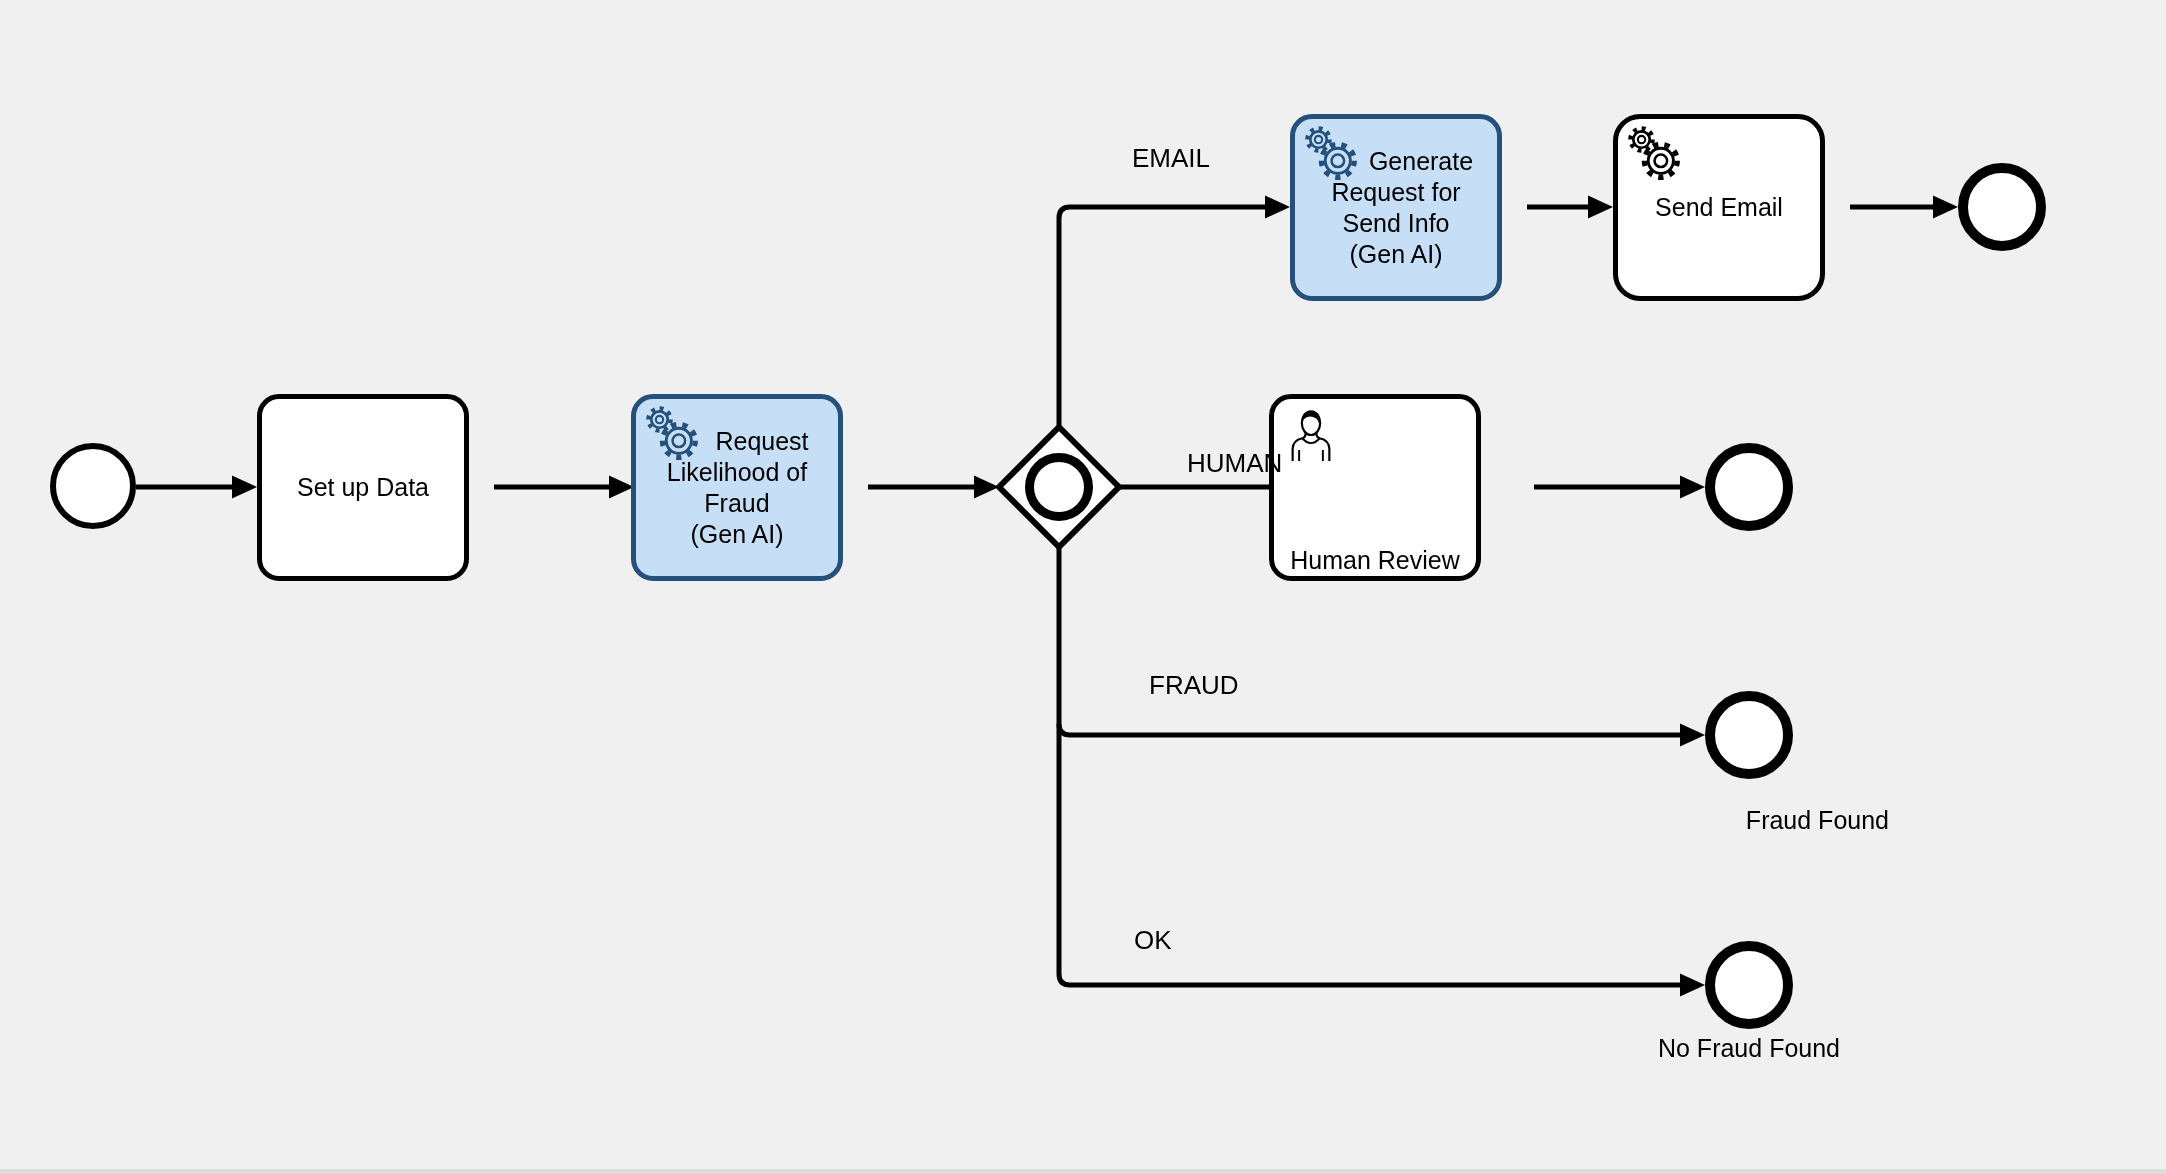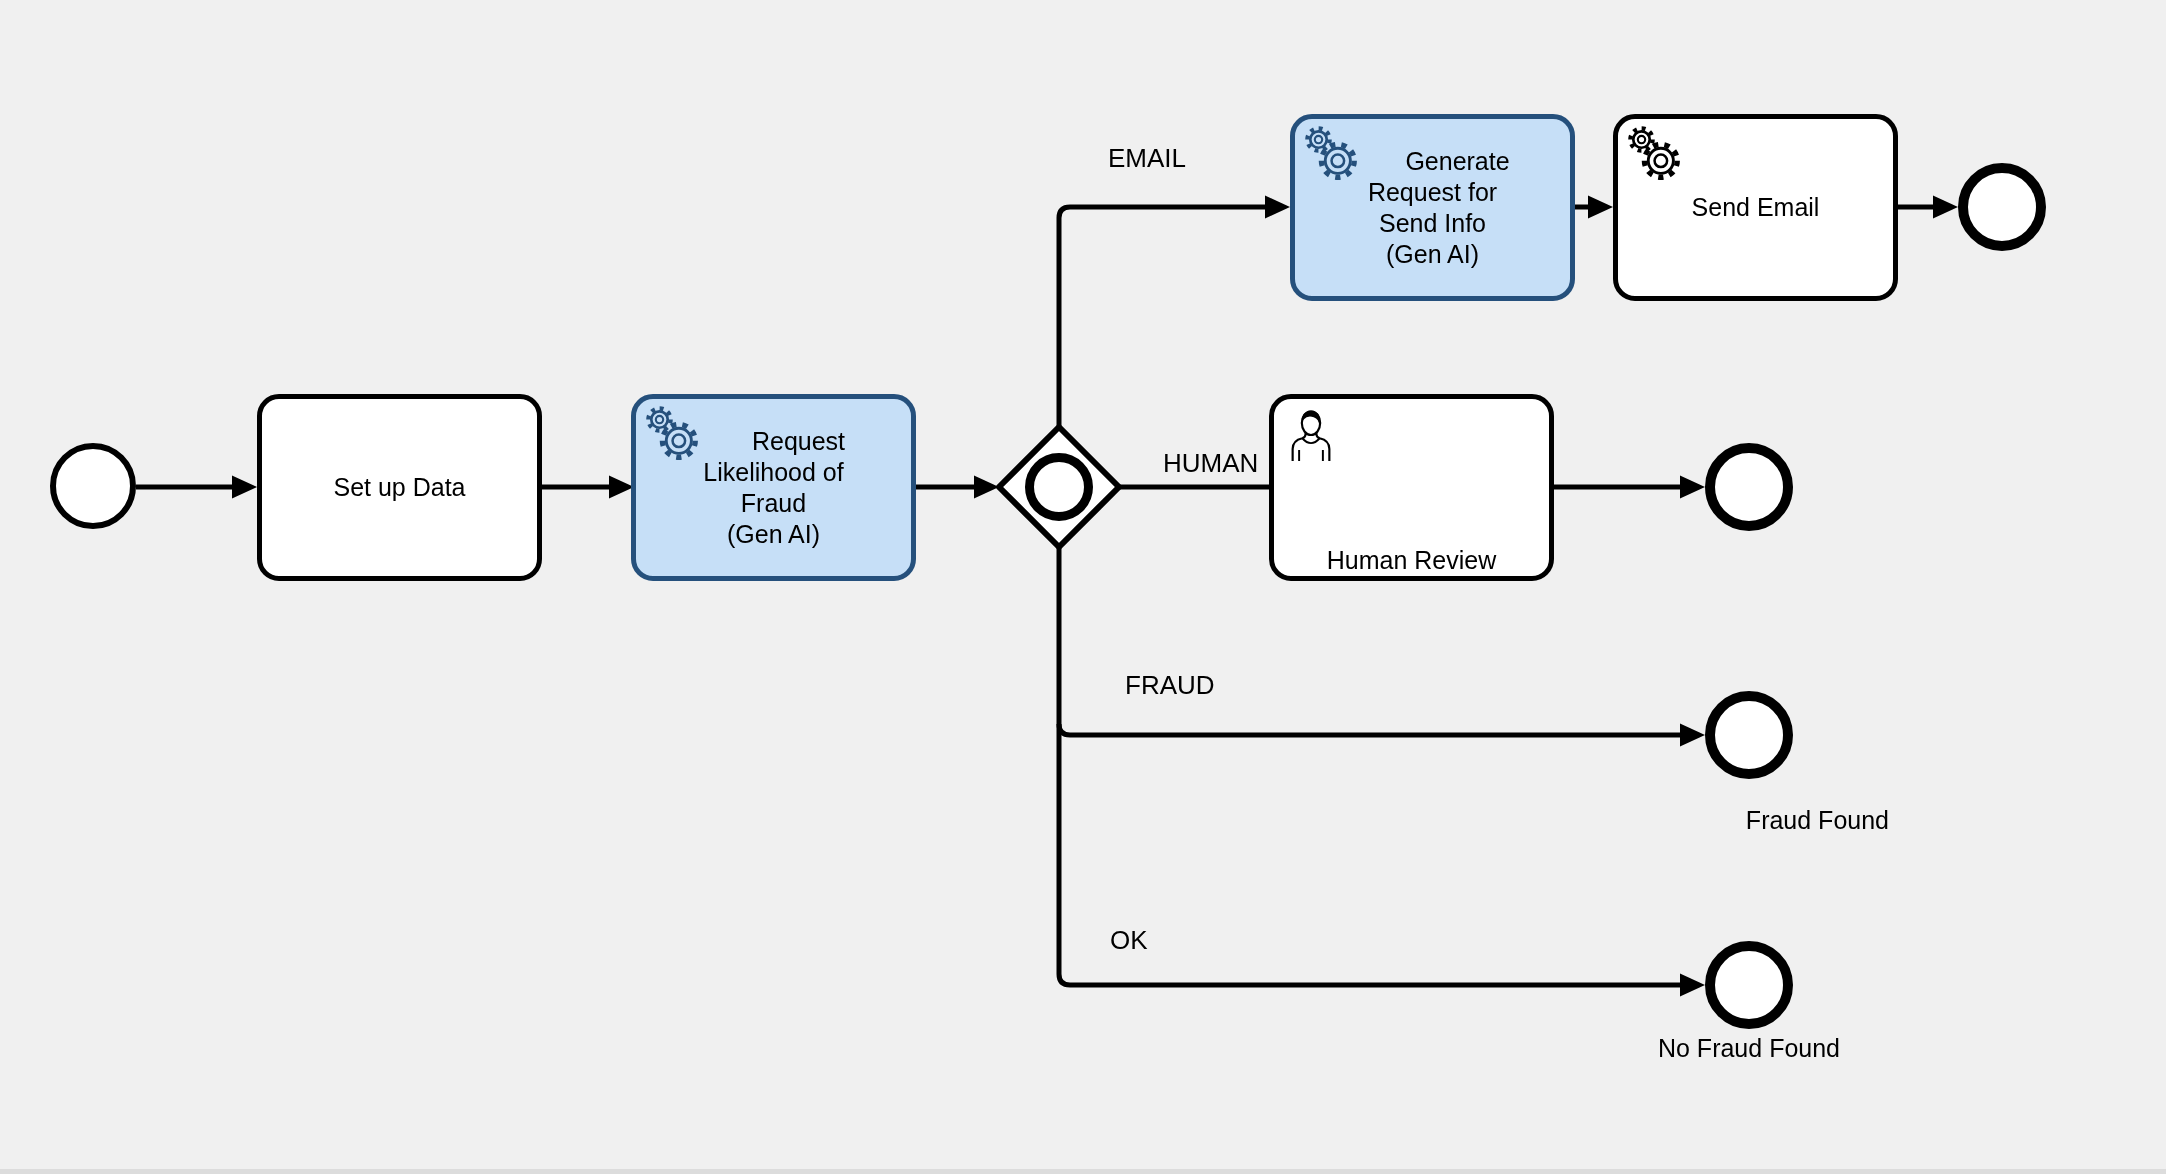--- a/index.html
+++ b/index.html
@@ -14,36 +14,36 @@
   #connectors{position:absolute;left:0;top:0;z-index:1;}
   .node{position:absolute;z-index:2;box-sizing:border-box;}
 
   
   .event{border-radius:50%;background:#fff;}
   .event.start{width:86px;height:86px;border:6px solid #000;}
   .event.end{width:88px;height:88px;border:10px solid #000;}
 
   
   .task{
-    width:285px;height:187px;
+    width:212px;height:187px;
     background:#fff;border:5px solid #000;border-radius:22px;
     display:flex;align-items:center;justify-content:center;
   }
   .task.ai{background:var(--ai-fill,#C6DFF7);border-color:var(--ai-border,#25507C);color:#000;}
   .task .icon{position:absolute;top:7px;left:9px;color:#000;}
   .task.ai .icon{color:var(--ai-border,#25507C);}
   .tlabel{width:100%;font-size:25px;line-height:31px;text-align:center;}
   .tlabel span{display:block;}
   .task.ai .tlabel span.l0{margin-left:50px;}
 
   
   .gateway{width:140px;height:140px;}
 
   
-  .elabel{position:absolute;z-index:2;font-size:26px;white-space:nowrap;}
+  .elabel{position:absolute;z-index:2;font-size:26px;white-space:nowrap;margin-left:24px;}
   .evlabel{position:absolute;z-index:2;font-size:25px;width:280px;text-align:center;white-space:nowrap;}
 
   .bottom-strip{position:absolute;left:0;bottom:0;width:100%;height:5px;background:#DCDCDC;z-index:3;}
 </style>
 </head>
 <body>
 
 <div id="canvas">
 
   <svg id="connectors" width="2166" height="1174" viewBox="0 0 2166 1174">
@@ -119,21 +119,21 @@
       </g>
     </svg>
     <div class="tlabel">
       <span class="l0">Generate</span>
       <span>Request for</span>
       <span>Send Info</span>
       <span>(Gen AI)</span>
     </div>
   </div>
 
-  <div class="node task" style="left:1613px;top:114px;">
+  <div class="node task" style="left:1613px;top:114px;border-radius:27px;">
     <svg class="icon" width="58" height="58" viewBox="0 0 60 60">
       <g stroke="currentColor" fill="none">
         <circle cx="35" cy="36" r="17" stroke-width="5.5" stroke-dasharray="5.5 6.4"></circle>
         <circle cx="35" cy="36" r="13" stroke-width="3" fill="#fff"></circle>
         <circle cx="35" cy="36" r="6.5" stroke-width="2.6"></circle>
         <circle cx="15" cy="14" r="11.5" stroke-width="4.5" stroke-dasharray="4 5"></circle>
         <circle cx="15" cy="14" r="8.5" stroke-width="2.8" fill="#fff"></circle>
         <circle cx="15" cy="14" r="3.8" stroke-width="2.2"></circle>
       </g>
     </svg>

